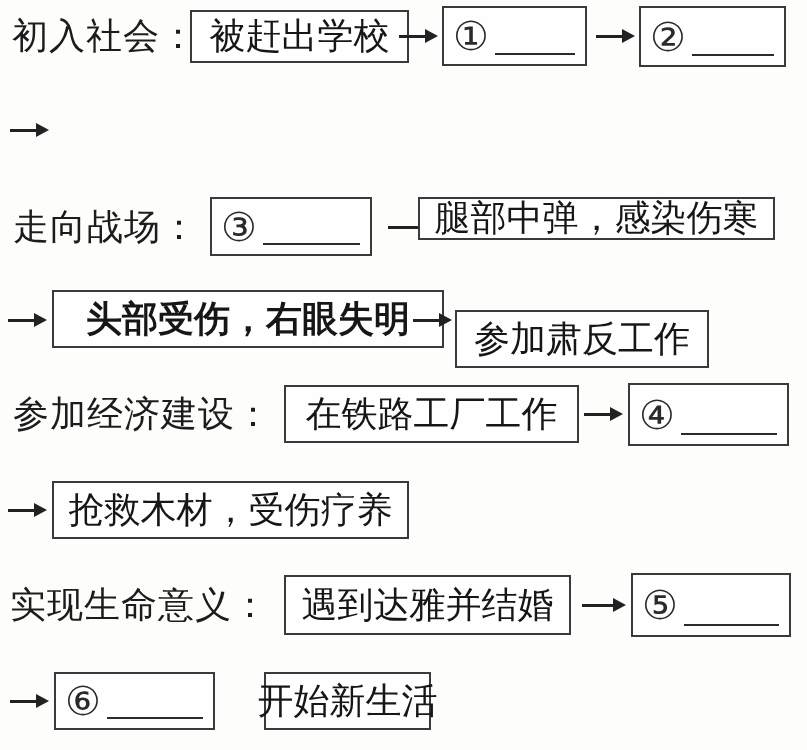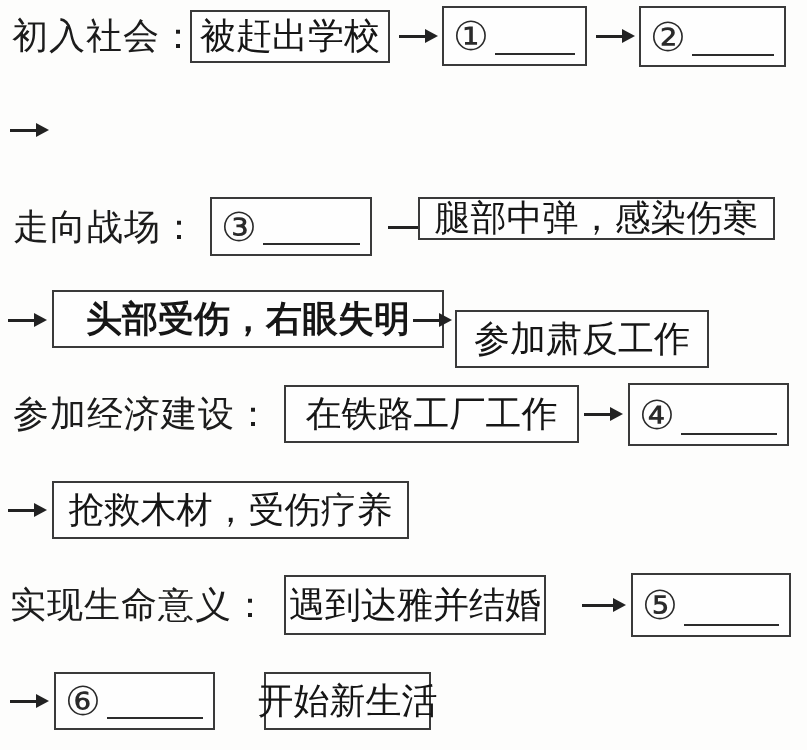--- a/index.html
+++ b/index.html
@@ -46,21 +46,21 @@
     border-bottom:7px solid transparent;
   }
 </style>
 </head>
 <body>
 
 <div class="stage">
 
   <div class="sec-label" style="left:12px;top:17px;">初入社会：</div>
 
-  <div class="box" style="left:190px;top:10px;width:200px;height:53px;">被赶出学校</div>
+  <div class="box" style="left:190px;top:10px;width:219px;height:53px;">被赶出学校</div>
 
   <div class="arrow" style="left:399px;top:29px;">
     <span class="shaft"></span>
       <span class="head"></span>
   </div>
 
   <div class="box blank" style="left:442px;top:6px;width:145px;height:60px;">
     <span class="circ">①</span>
     <span class="blank-line"></span>
   </div>
@@ -125,21 +125,21 @@
 
   <div class="arrow" style="left:8px;top:503px;">
     <span class="shaft"></span>
       <span class="head"></span>
   </div>
 
   <div class="box" style="left:52px;top:481px;width:357px;height:58px;">抢救木材，受伤疗养</div>
 
   <div class="sec-label" style="left:10px;top:586px;">实现生命意义：</div>
 
-  <div class="box" style="left:284px;top:575px;width:262px;height:60px;font-family:Liberation Mono, monospace;">遇到达雅并结婚</div>
+  <div class="box" style="left:284px;top:575px;width:287px;height:60px;font-family:Liberation Mono, monospace;">遇到达雅并结婚</div>
 
   <div class="arrow" style="left:582px;top:598px;">
     <span class="shaft long"></span>
       <span class="head"></span>
   </div>
 
   <div class="box blank" style="left:631px;top:573px;width:160px;height:64px;">
     <span class="circ">⑤</span>
     <span class="blank-line"></span>
   </div>

